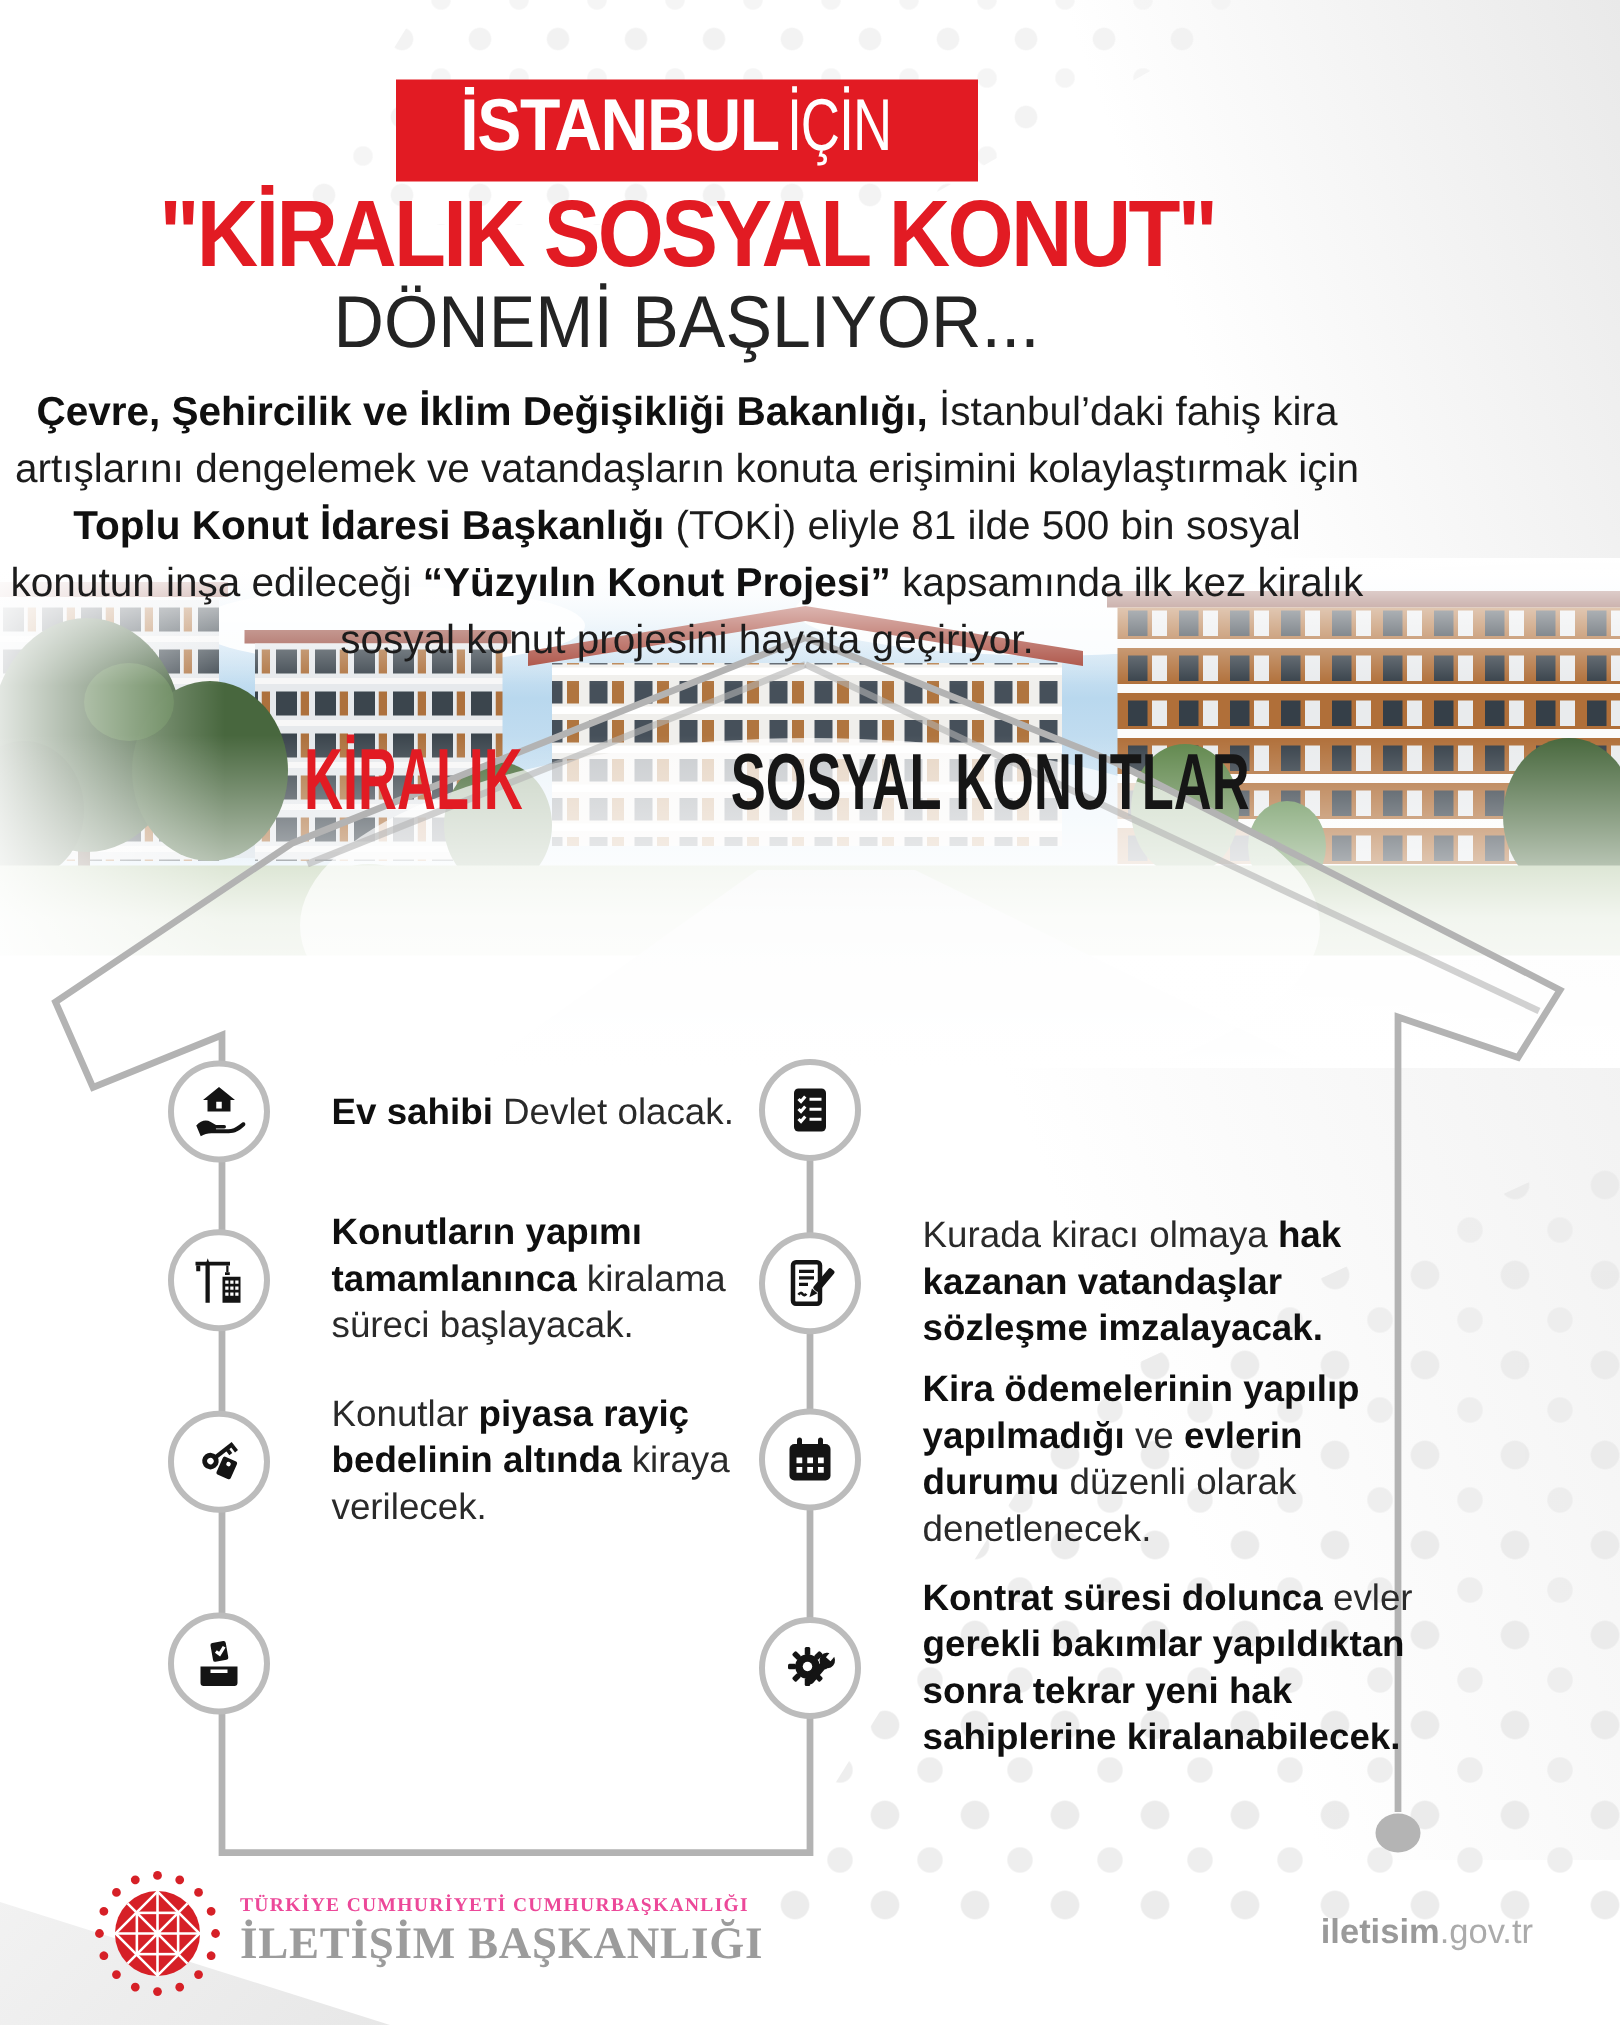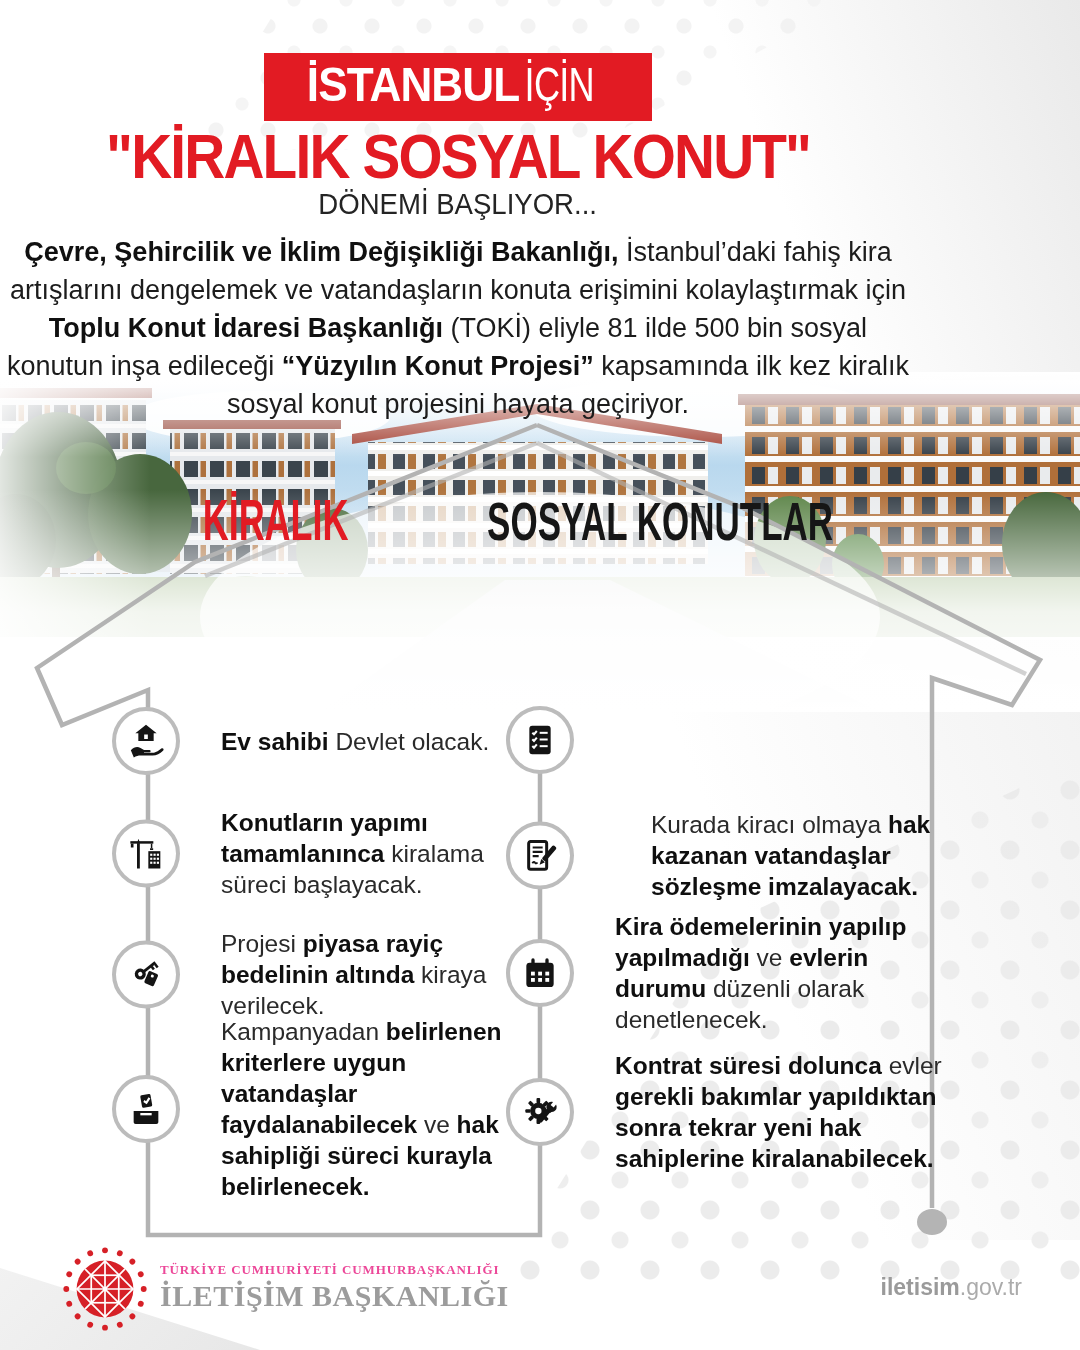--- a/index.html
+++ b/index.html
@@ -32,21 +32,21 @@
 
   
   #header{position:absolute;left:0;top:0;width:916px;text-align:center;z-index:5;}
   .cond{display:inline-block;transform:scaleX(.9);transform-origin:50% 50%;white-space:nowrap;}
   #badge{margin-top:53px;display:inline-block;background:var(--red,#e21b23);color:#fff;
     padding:5px 26px 9px 26px;line-height:1.1;}
   #badge .badge-inner{font-size:49px;letter-spacing:-1px;}
   .badge-bold{font-weight:800;}
   .badge-light{font-weight:400;margin-left:6px;display:inline-block;transform:scaleX(.82);transform-origin:left center;}
   #main-title{margin:2px 0 0 0;color:var(--red,#e21b23);font-size:63px;font-weight:800;letter-spacing:-2px;line-height:1.05;}
-  #subtitle{margin:0;color:#242424;font-size:29px;font-weight:500;letter-spacing:0;line-height:1.1;}
+  #subtitle{margin:0;color:#242424;font-size:49px;font-weight:500;letter-spacing:0;line-height:1.1;}
   #intro{margin:12px auto 0 auto;width:905px;font-size:27px;line-height:38px;color:#1c1c1c;text-align:center;}
   #intro b{font-weight:700;color:#101010;}
 
   
   #hero{position:absolute;left:0;top:489px;width:1080px;text-align:center;z-index:4;}
   #hero .l1{color:var(--red,#e21b23);font-size:58px;font-weight:800;line-height:1.06;transform:scaleX(.62);}
   #hero .l2{color:#161616;font-size:53px;font-weight:800;line-height:1.04;transform:scaleX(.66);letter-spacing:0;}
 
   
   #items{position:absolute;left:0;top:0;width:1080px;height:1350px;z-index:6;}
@@ -204,38 +204,37 @@
           </svg>
       </div>
       <div class="item-text"><b>Konutların yapımı tamamlanınca</b><span> kiralama süreci başlayacak.</span></div>
     </div>
       <div class="item left" style="left: 112px; top: 974px;">
       <div class="icon-circle">
         <svg class="glyph">
             <use href="#sym-keys-icon"></use>
           </svg>
       </div>
-      <div class="item-text"><span>Projesi </span><b>piyasa rayiç bedelinin altında</b><span> kiraya verilecek.</span></div>
+      <div class="item-text"><span>Konutlar </span><b>piyasa rayiç bedelinin altında</b><span> kiraya verilecek.</span></div>
     </div>
       <div class="item left" style="left: 112px; top: 1109px;">
       <div class="icon-circle">
         <svg class="glyph">
             <use href="#sym-ballot-box-icon"></use>
           </svg>
       </div>
-      <div class="item-text"><span>Kampanyadan </span><b>belirlenen kriterlere uygun vatandaşlar faydalanabilecek</b><span> ve </span><b>hak sahipliği süreci kurayla belirlenecek.</b></div>
     </div>
       <div class="item right" style="left: 506px; top: 740px;">
       <div class="icon-circle">
         <svg class="glyph">
             <use href="#sym-checklist-icon"></use>
           </svg>
       </div>
     </div>
-      <div class="item right" style="left: 506px; top: 855px; gap: 36px;">
+      <div class="item right" style="left: 506px; top: 855px;">
       <div class="icon-circle">
         <svg class="glyph">
             <use href="#sym-contract-pen-icon"></use>
           </svg>
       </div>
       <div class="item-text"><span>Kurada kiracı olmaya </span><b>hak kazanan vatandaşlar sözleşme imzalayacak.</b></div>
     </div>
       <div class="item right" style="left: 506px; top: 973px;">
       <div class="icon-circle">
         <svg class="glyph">

